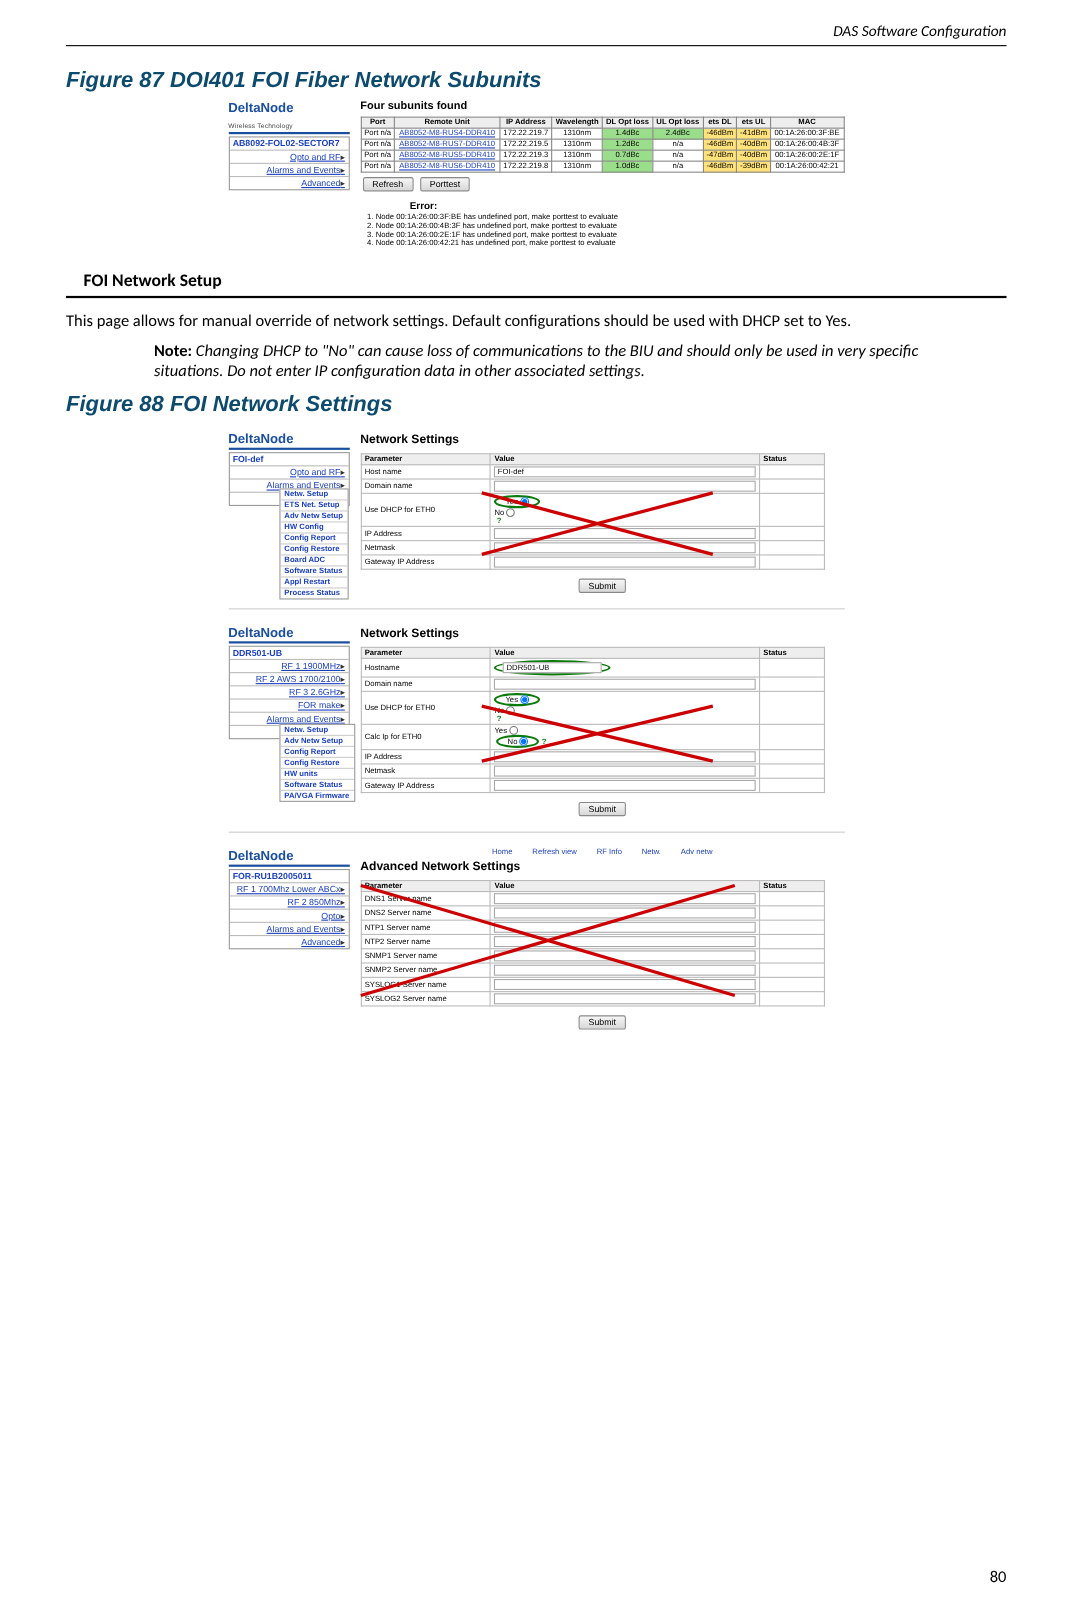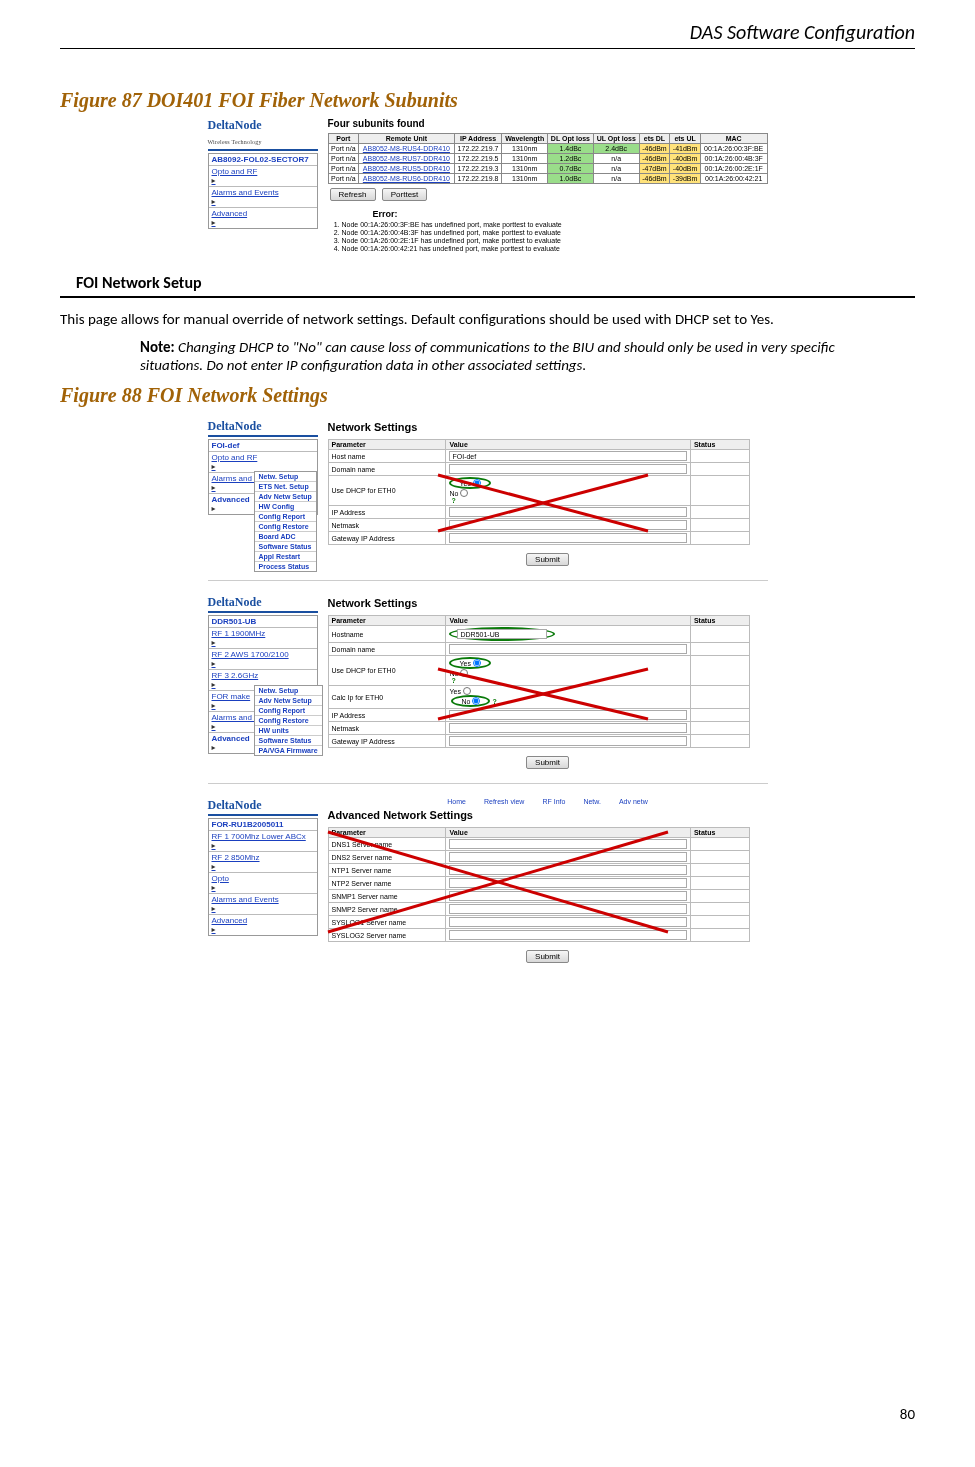--- a/index.html
+++ b/index.html
@@ -13,32 +13,32 @@
   }
   .page {
     padding: 20px 60px 20px 60px;
     box-sizing: border-box;
     position: relative;
     min-height: 1467px;
   }
   .header-title {
     text-align: right;
     font-style: italic;
-    font-size: 20px;
+    font-size: 14px;
     padding-bottom: 4px;
     border-bottom: 1px solid #000;
-    margin-bottom: 40px;
+    margin-bottom: 20px;
   }
   .fig-title {
-    color: #a16207;
+    color: #0c4a6e;
     font-weight: bold;
     font-style: italic;
     font-size: 20px;
     margin: 10px 0 6px 0;
-    font-family: Liberation Serif, serif;
+    font-family: Liberation Sans, sans-serif;
   }
   .section-title {
     font-weight: bold;
     font-size: 16px;
     margin: 20px 0 4px 16px;
   }
   .section-rule {
     border-top: 2px solid #000;
     margin: 0 0 12px 0;
   }
@@ -48,54 +48,53 @@
   }
   .note-block {
     margin-left: 80px;
     margin-right: 20px;
     font-size: 15px;
   }
   .note-label { font-weight: bold; }
   .note-text { font-style: italic; }
   .page-number {
     position: absolute;
-    bottom: 44px;
+    bottom: 24px;
     right: 60px;
     font-size: 15px;
   }
 
   
   .fig87 {
     width: 560px;
     margin: 6px auto 20px auto;
     font-family: Arial, sans-serif;
     font-size: 8px;
   }
   .fig87 .wrap { display: flex; gap: 10px; }
   .fig87 .side { width: 110px; }
   .fig87 .main { flex: 1; }
   .logo {
-    font-family: Liberation Serif, serif;
+    font-family: Liberation Sans, sans-serif;
     font-weight: bold;
     color: #1a4fa0;
     font-size: 12px;
     border-bottom: 2px solid #1a4fa0;
     padding-bottom: 1px;
   }
   .logo-sub { font-size: 6px; color: #444; font-weight: normal; letter-spacing: 0.2px; }
   .side-list { border: 1px solid #999; margin-top: 2px; }
   .side-item {
     border-bottom: 1px solid #bbb;
     padding: 1px 3px;
     font-size: 8px;
     color: #1a3fbf;
     text-decoration: underline;
     display: flex;
     justify-content: flex-end;
-    flex-direction: column;
   }
   .side-item:last-child { border-bottom: none; }
   .side-arrow { color: #333; text-decoration: none; font-size: 8px; }
   .fig87-title { font-weight: bold; font-size: 12px; margin: 2px 0 6px 0; }
   .fig87-sub { font-weight: bold; font-size: 10px; margin-bottom: 4px; }
   table.fiber {
     border-collapse: collapse;
     font-size: 7px;
     width: 100%;
   }

